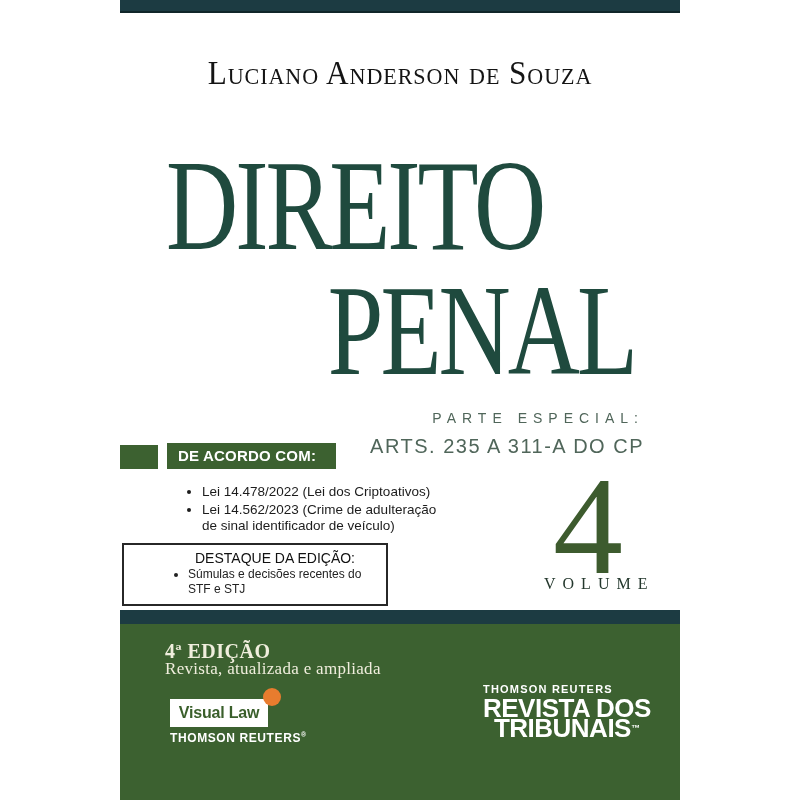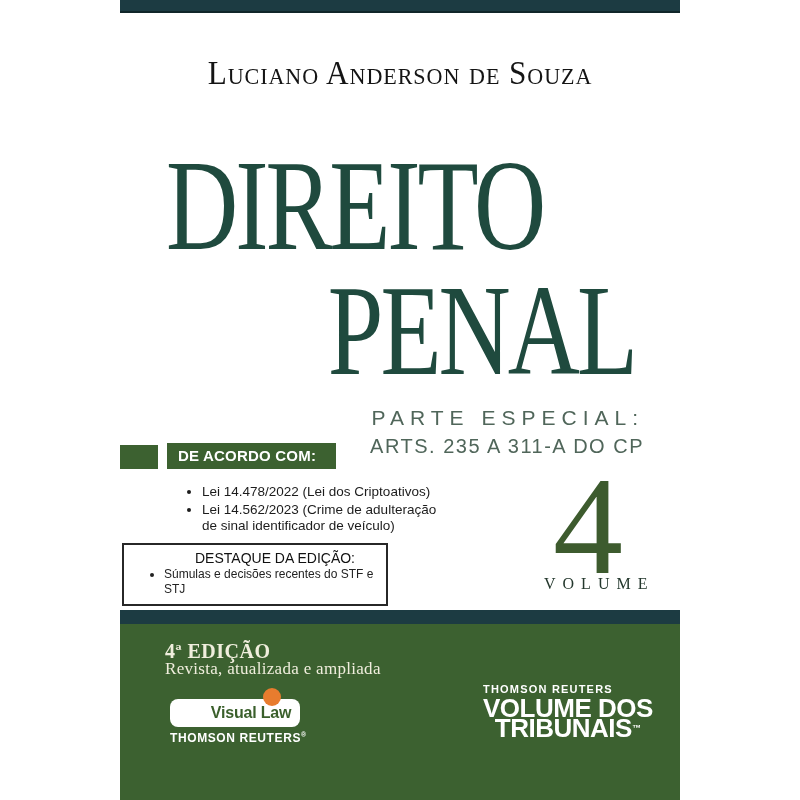--- a/index.html
+++ b/index.html
@@ -26,41 +26,41 @@
     font-size:100px;line-height:1;letter-spacing:-3px;white-space:nowrap;
     transform:scaleY(1.3);transform-origin:top;font-weight:500;
   }
   .title-1{left:46px;top:141px;transform-origin:left top;}
   .title-2{right:45px;top:266px;transform-origin:right top;text-align:right;}
 
   .subtitle{
     position:absolute;right:36px;top:404px;text-align:right;color:#50665a;
     font-family:"Liberation Sans", sans-serif;line-height:28px;white-space:nowrap;
   }
-  .subtitle .l1{font-size:21px;letter-spacing:6px;font-weight:500;}
+  .subtitle .l1{font-size:14px;letter-spacing:6px;font-weight:500;}
   .subtitle .l2{font-size:20px;letter-spacing:1.5px;font-weight:500;}
 
   .acc-band{position:absolute;left:0;top:445px;width:38px;height:24px;background:#3c6130;}
   .acc-header{
     position:absolute;left:47px;top:443px;background:#3c6130;color:#ffffff;
     font-weight:bold;font-size:15px;padding:4px 20px 5px 11px;letter-spacing:.2px;
     white-space:nowrap;
   }
   .acc-list{
     position:absolute;left:52px;top:470px;width:238px;margin:12px;padding:0 0 0 18px;
     color:#1c1c1c;font-size:13.5px;line-height:1.2;
   }
   .acc-list li{margin:2px 0;}
 
   .hl-box{
     position:absolute;left:2px;top:543px;width:266px;box-sizing:border-box;
     border:2px solid #272727;background:#ffffff;padding:5px 4px 7px 0;
   }
   .hl-header{font-weight:normal;font-size:14px;color:#111;margin:0 0 1px 71px;white-space:nowrap;}
-  .hl-list{margin:0;padding:0 0 0 40px;font-size:12px;color:#222;line-height:1.25;}
+  .hl-list{margin:0;padding:0 0 0 64px;font-size:12px;color:#222;line-height:1.25;}
 
   .volume-number{
     position:absolute;left:433px;top:456px;font-family:"Liberation Serif", serif;
     font-size:140px;line-height:1;color:#3d5b2e;
   }
   .volume-label{
     position:absolute;left:424px;top:575px;font-family:"Liberation Serif", serif;
     font-size:16px;letter-spacing:7px;color:#24382d;font-weight:500;white-space:nowrap;
   }
 
@@ -71,21 +71,21 @@
     position:absolute;left:45px;top:16px;color:#f0eedd;
     font-family:"Liberation Serif", serif;font-weight:bold;font-size:20px;letter-spacing:.5px;
   }
   .edition-note{
     position:absolute;left:45px;top:35px;color:#f0eedd;
     font-family:"Liberation Serif", serif;font-size:17px;letter-spacing:.3px;
   }
 
   .vl-box{
     position:absolute;left:50px;top:75px;width:98px;height:28px;background:#ffffff;
-    border-radius:8px;display:flex;align-items:center;justify-content:center;z-index:1;padding-left:32px;
+    border-radius:0;display:flex;align-items:center;justify-content:center;z-index:1;
   }
   .vl-text{color:#3a5f2b;font-weight:bold;font-size:16px;letter-spacing:-.2px;white-space:nowrap;}
   .orange-dot{
     position:absolute;left:143px;top:64px;width:18px;height:18px;border-radius:50%;
     background:#e87c2e;z-index:2;
   }
   .vl-sub{
     position:absolute;left:50px;top:107px;color:#ffffff;font-weight:bold;
     font-size:12px;letter-spacing:.6px;white-space:nowrap;
   }
@@ -140,20 +140,20 @@
     <div class="orange-dot"></div>
     <div class="vl-box">
       <span class="vl-text">Visual Law</span>
     </div>
     <div class="vl-sub">
       <span>THOMSON REUTERS</span><sup>®</sup>
     </div>
 
     <div class="publisher">
       <div class="pub-kicker">THOMSON REUTERS</div>
-      <div class="pub-line">VOLUME DOS</div>
+      <div class="pub-line">REVISTA DOS</div>
       <div class="pub-line second">
         <span>TRIBUNAIS</span><span class="tm">™</span>
       </div>
     </div>
   </div>
 
 </div>
 
 </body></html>

